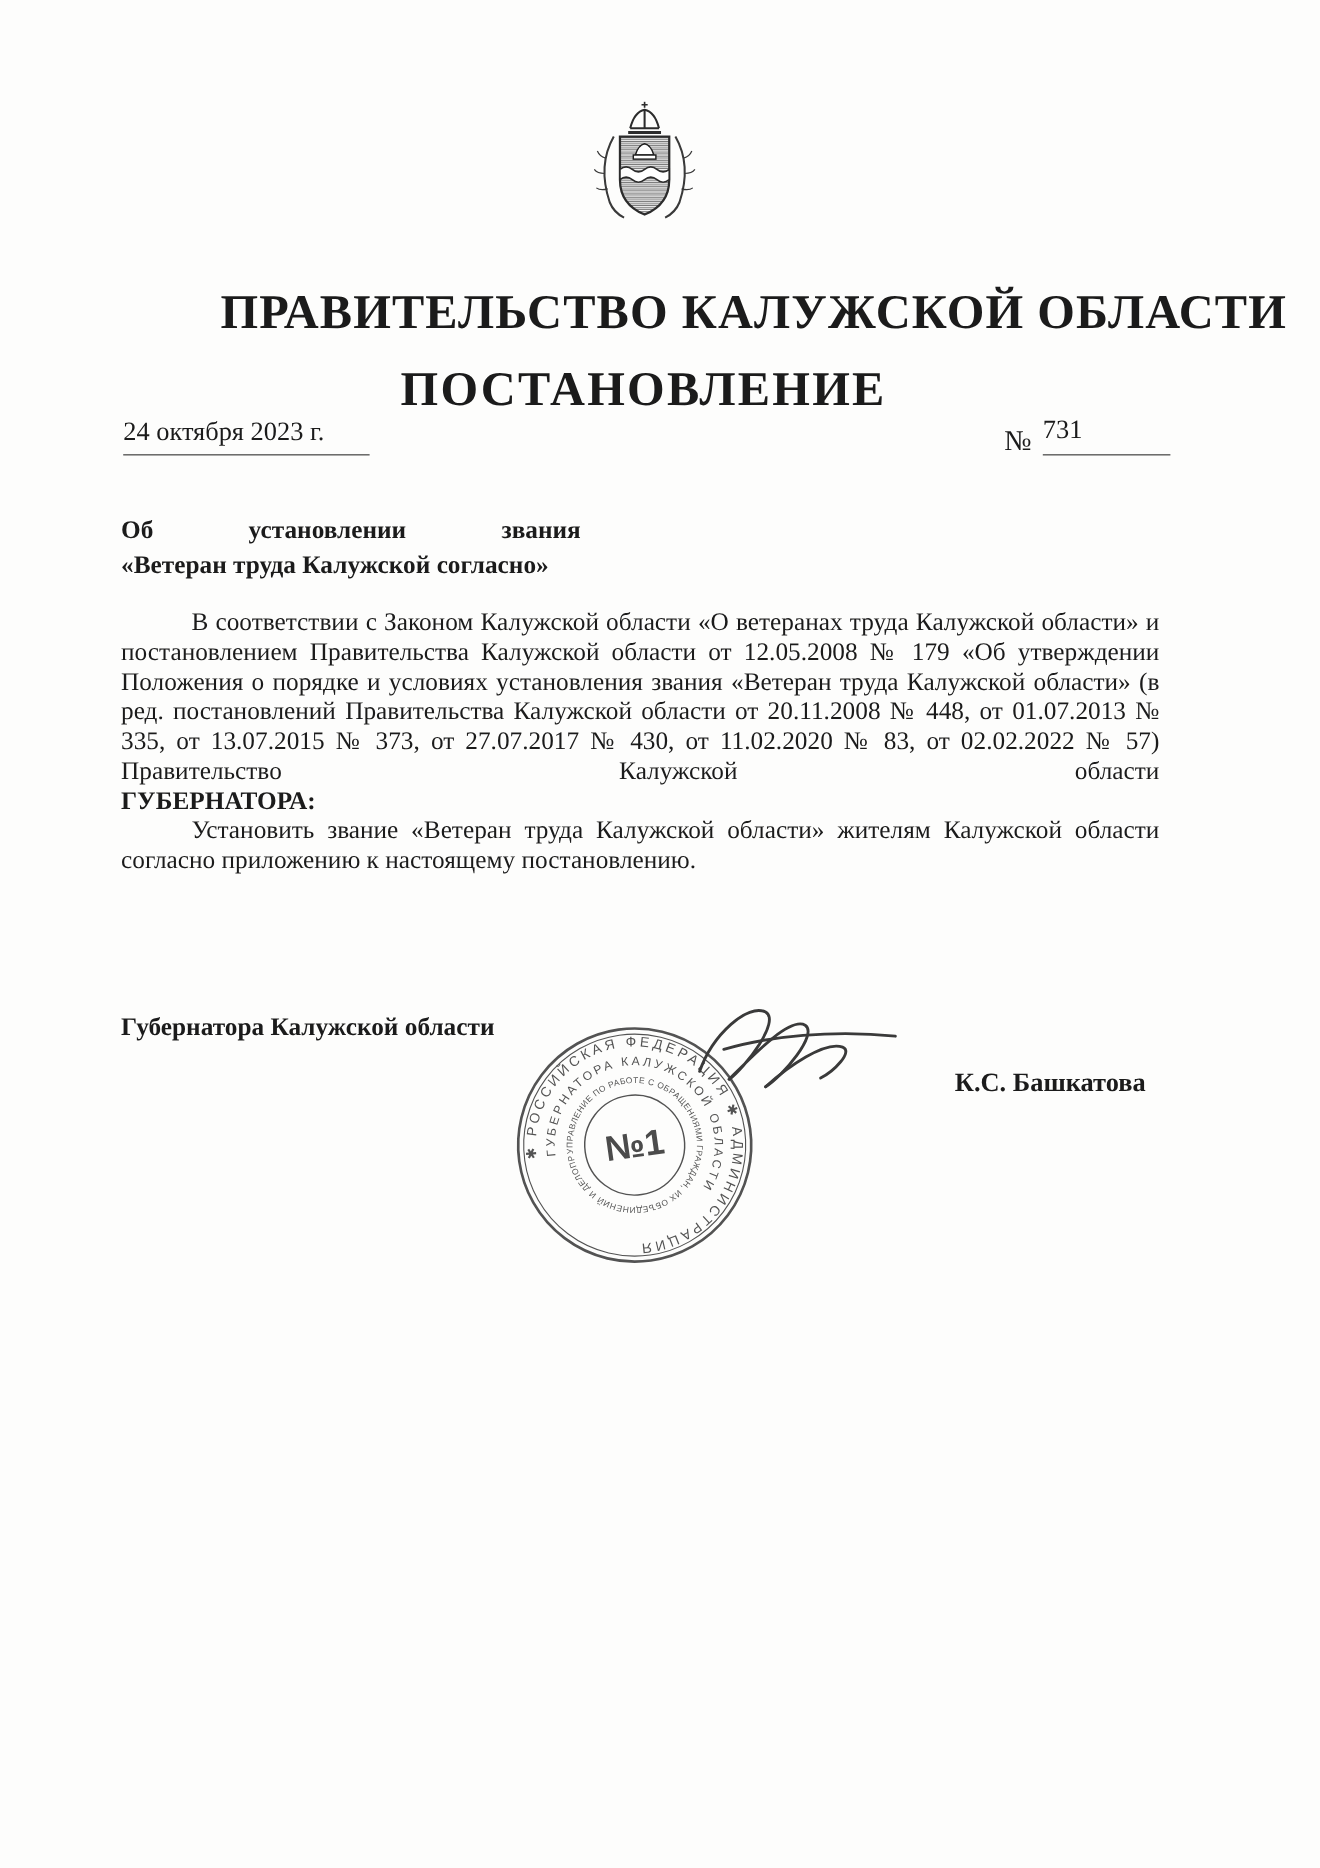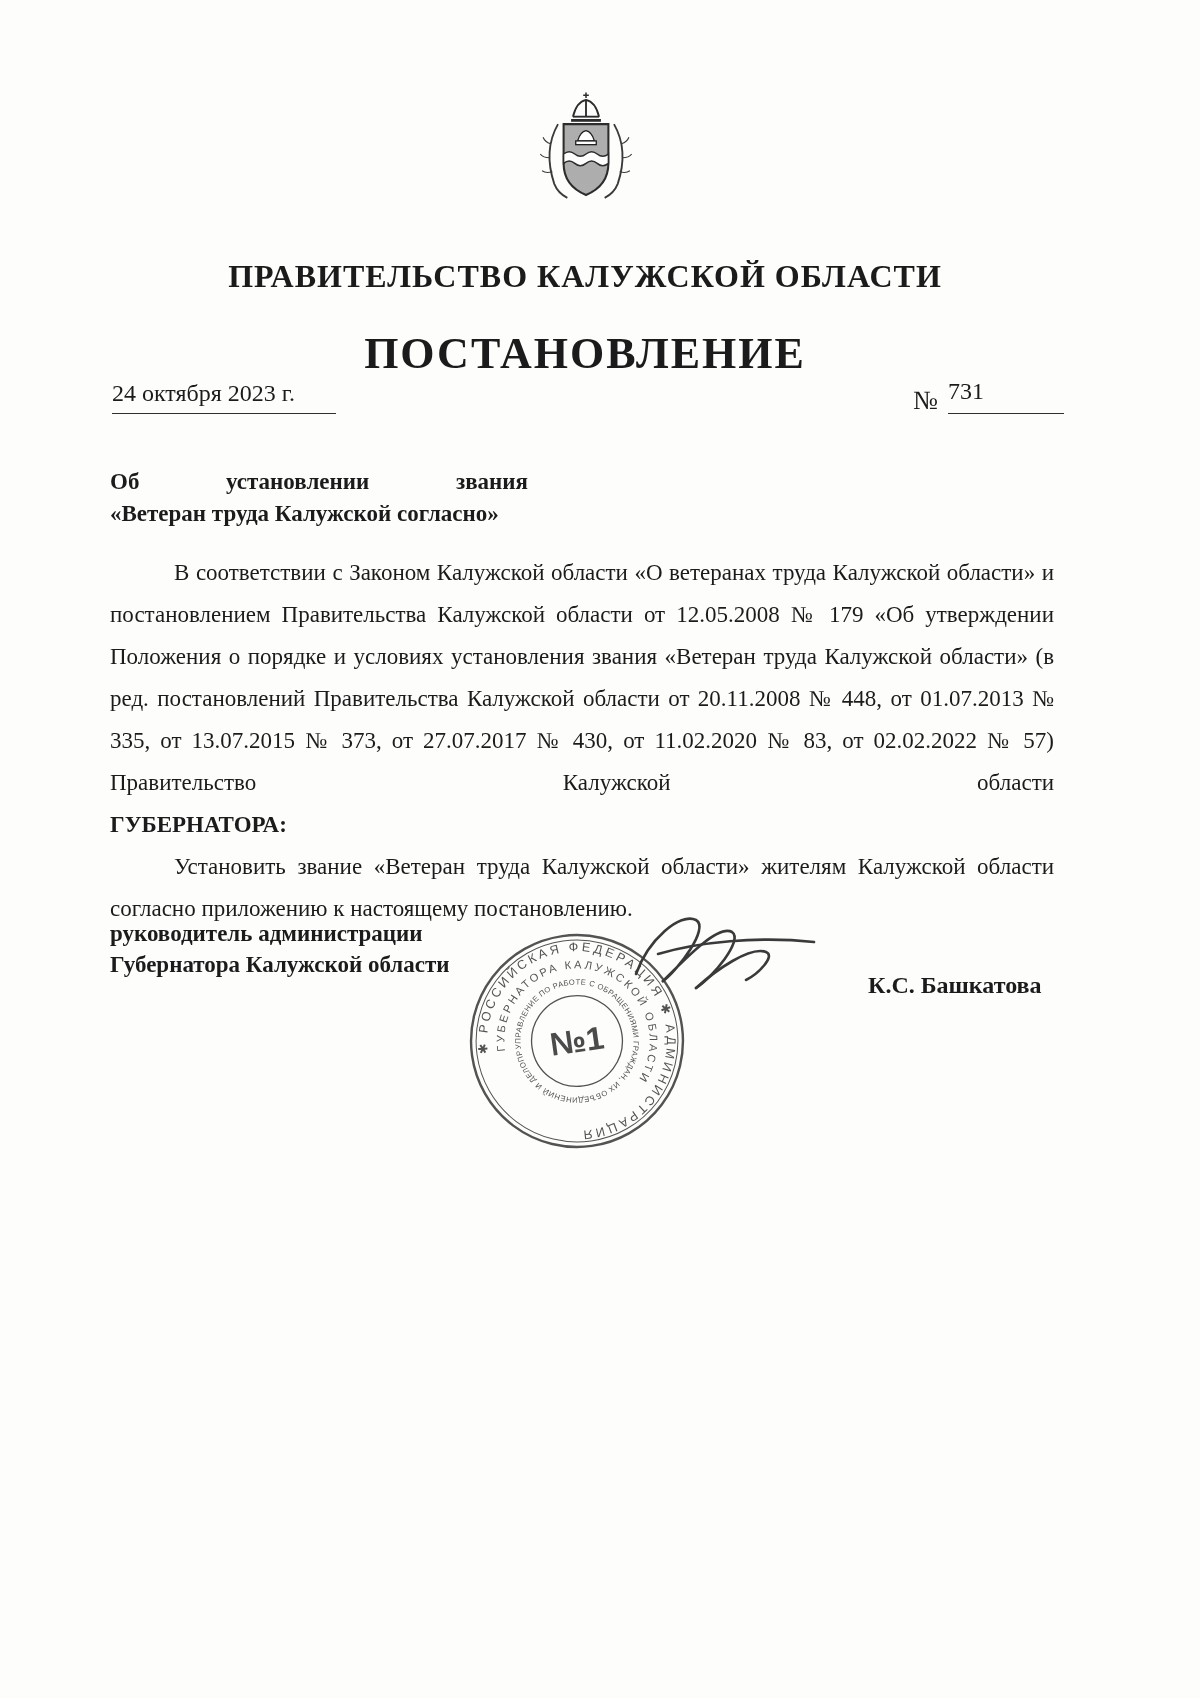--- a/index.html
+++ b/index.html
@@ -10,22 +10,22 @@
     background:#fdfdfc;
     font-family:"Liberation Serif","DejaVu Serif",serif;
     color:#1b1b1b;
     overflow:hidden;
   }
   .abs{position:absolute;}
 
   
   .emblem{left:530px;top:92px;width:112px;height:124px;}
   .org-title{
-    left:0;top:258px;width:1170px;text-align:center;
-    font-size:32px;font-weight:bold;letter-spacing:1px;
+    left:0;top:258px;width:1170px;text-align:right;
+    font-size:44px;font-weight:bold;letter-spacing:1px;
   }
   .doc-type{
     left:0;top:328px;width:1170px;text-align:center;
     font-size:44px;font-weight:bold;letter-spacing:2px;
   }
   .date-wrap{
     left:112px;top:380px;width:224px;
     border-bottom:1.6px solid #2f2f2f;
     padding-bottom:6px;text-align:left;font-size:24px;
   }
@@ -34,21 +34,21 @@
     left:948px;top:378px;width:116px;
     border-bottom:1.6px solid #2f2f2f;
     padding-bottom:8px;text-align:left;font-size:24px;
   }
 
   
   .subject{left:110px;top:466px;width:418px;font-weight:bold;font-size:23px;line-height:32px;}
   .subject-l1{text-align:justify;text-align-last:justify;}
 
   
-  .body-block{left:110px;top:552px;width:944px;font-size:23px;line-height:42px;}
+  .body-block{left:110px;top:552px;width:944px;font-size:23px;line-height:27px;}
   .body-block p{margin:0;text-align:justify;}
   .p-indent{text-indent:64px;}
   .p-stretch{text-align-last:justify;}
   .resolves{font-weight:bold;}
 
   
   .sig-title{left:110px;top:918px;width:560px;font-weight:bold;font-size:23px;line-height:31px;}
   .signer-name{left:868px;top:972px;font-size:24px;font-weight:bold;}
 
   .autograph{left:618px;top:896px;width:210px;height:120px;z-index:6;}
@@ -116,21 +116,20 @@
     <div class="subject-l2">«Ветеран труда Калужской согласно»</div>
   </div>
 
   <div class="abs body-block">
     <p class="p-indent p-stretch">В соответствии с Законом Калужской области «О ветеранах труда Калужской области» и постановлением Правительства Калужской области от 12.05.2008 № 179 «Об утверждении Положения о порядке и условиях установления звания «Ветеран труда Калужской области» (в ред. постановлений Правительства Калужской области от 20.11.2008 № 448, от 01.07.2013 № 335, от 13.07.2015 № 373, от 27.07.2017 № 430, от 11.02.2020 № 83, от 02.02.2022 № 57) Правительство Калужской области</p>
     <p class="resolves">ГУБЕРНАТОРА:</p>
     <p class="p-indent">Установить звание «Ветеран труда Калужской области» жителям Калужской области согласно приложению к настоящему постановлению.</p>
   </div>
 
   <div class="abs sig-title">
-    <div>руководитель администрации</div>
     <div>Губернатора Калужской области</div>
   </div>
 
   <div class="abs autograph">
     <svg viewBox="0 0 210 120" width="210" height="120" aria-hidden="true">
       <g fill="none" stroke="#3a3a3a" stroke-width="2.6" stroke-linecap="round">
         <path d="M18 78 C30 44 62 16 78 24 C92 32 60 74 44 86 C66 64 100 28 114 36 C126 44 94 82 78 92"></path>
         <path d="M78 92 C98 74 132 50 148 56 C158 60 140 78 128 84"></path>
         <path d="M40 58 C80 46 140 40 196 46"></path>
       </g>

